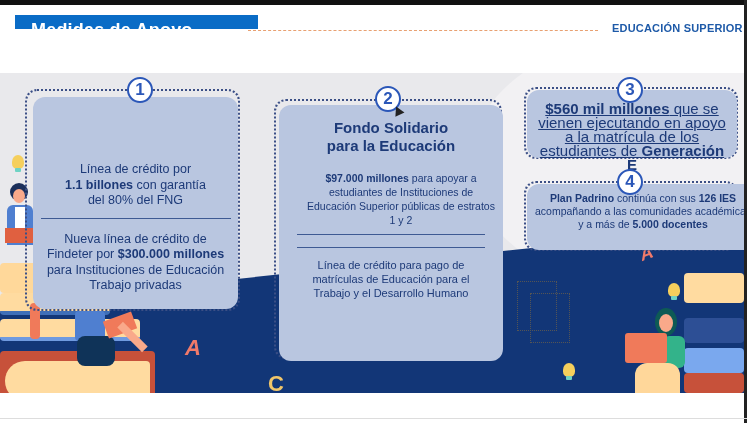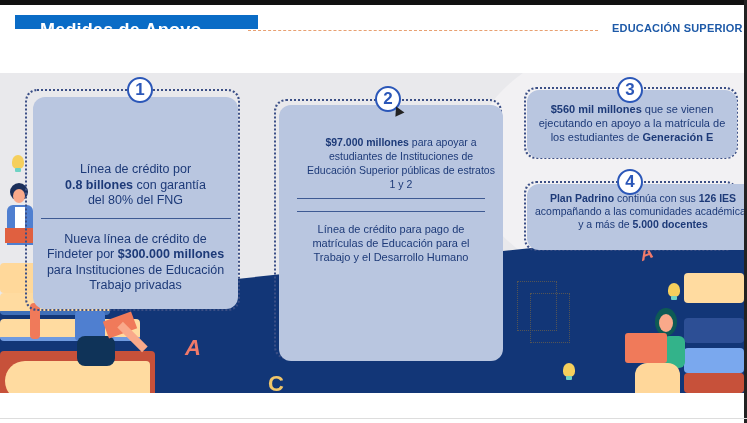--- a/index.html
+++ b/index.html
@@ -5,21 +5,21 @@
   * { box-sizing: border-box; margin: 0; padding: 0; }
   html, body { width: 747px; height: 423px; overflow: hidden; background: #ffffff; }
   body { position: relative; font-family: "Liberation Sans", "DejaVu Sans", sans-serif; }
 
   .topbar { position: absolute; left: 0; top: 0; width: 747px; height: 5px; background: #111; }
   .rightedge { position: absolute; right: 0; top: 0; width: 3px; height: 423px; background: #222; }
 
   .header-title {
     position: absolute; left: 15px; top: 15px; width: 243px; height: 14px;
     background: #0a6cc6; color: #fff; font-weight: bold; font-size: 18px;
-    line-height: 31px; padding-left: 25px; letter-spacing: 0.2px;
+    line-height: 31px; padding-left: 16px; letter-spacing: 0.2px;
   }
   .header-dash {
     position: absolute; left: 248px; top: 30px; width: 350px; height: 0;
     border-top: 1px dashed #e8a071;
   }
   .header-section {
     position: absolute; left: 612px; top: 22px; font-size: 11px; color: #1e5aa8;
     font-weight: bold; letter-spacing: 0.2px;
   }
 
@@ -135,45 +135,49 @@
     <div style="position:absolute;left:10px;top:55px;width:45px;height:30px;background:#ffd79a;border-radius:12px 12px 0 0;"></div>
   </div>
 
   <div class="card-outline" style="left:25px;top:16px;width:215px;height:222px;"></div>
   <div class="card" style="left:33px;top:24px;width:205px;height:212px;padding-top:15px;">
     <div class="card-title">
       <br>
     </div>
     <div class="card-text" style="margin-top:32px;padding:0 22px;">
       <span>Línea de crédito por</span><br>
-      <b>0.8 billones</b><span> con garantía del 80% del FNG</span>
+      <b>1.1 billones</b><span> con garantía del 80% del FNG</span>
     </div>
     <div class="divider" style="width:190px;margin-top:9px;"></div>
     <div class="card-text" style="margin-top:13px;padding:0 8px;">
       <span>Nueva línea de crédito de Findeter por </span><b>$300.000 millones</b><span> para Instituciones de Educación Trabajo privadas</span>
     </div>
   </div>
   <div class="num-badge" style="left:127px;top:4px;">1</div>
 
   <div class="card-outline" style="left:274px;top:26px;width:228px;height:260px;"></div>
   <div class="card" style="left:279px;top:32px;width:224px;height:256px;padding-top:14px;">
+    <div class="card-title">
+      <span>Fondo Solidario</span><br>
+      <span>para la Educación</span>
+    </div>
     <div class="card-text small" style="margin-top:16px;padding:0 8px;margin-left:20px;">
       <b>$97.000 millones</b><span> para apoyar a estudiantes de Instituciones de Educación Superior públicas de estratos 1 y 2</span>
     </div>
     <div class="divider" style="width:188px;margin-top:7px;"></div>
     <div class="divider" style="width:188px;margin-top:12px;"></div>
     <div class="card-text small" style="margin-top:10px;padding:0 14px;font-size:11px;">
       <span>Línea de crédito para pago de matrículas de Educación para el Trabajo y el Desarrollo Humano</span>
     </div>
   </div>
   <div class="num-badge" style="left:375px;top:13px;">2</div>
 
   <div class="card-outline" style="left:524px;top:14px;width:214px;height:72px;"></div>
   <div class="card" style="left:527px;top:17px;width:210px;height:68px;padding-top:12px;padding-left:6px;padding-right:6px;">
-    <div class="card-text small" style="font-size:11px;">
+    <div class="card-text small" style="font-size:15px;text-decoration:underline;">
       <b>$560 mil millones</b><span> que se vienen ejecutando en apoyo a la matrícula de los estudiantes de </span><b>Generación E</b>
     </div>
   </div>
   <div class="num-badge" style="left:617px;top:4px;">3</div>
 
   <div class="card-outline" style="left:524px;top:108px;width:214px;height:70px;"></div>
   <div class="card" style="left:527px;top:111px;width:232px;height:66px;padding-top:8px;padding-left:6px;padding-right:6px;">
     <div class="card-text small" style="font-size:10.5px;line-height:13px;">
       <b>Plan Padrino</b><span> continúa con sus </span><b>126 IES</b><span> acompañando a las comunidades académicas y a más de </span><b>5.000 docentes</b>
     </div>

